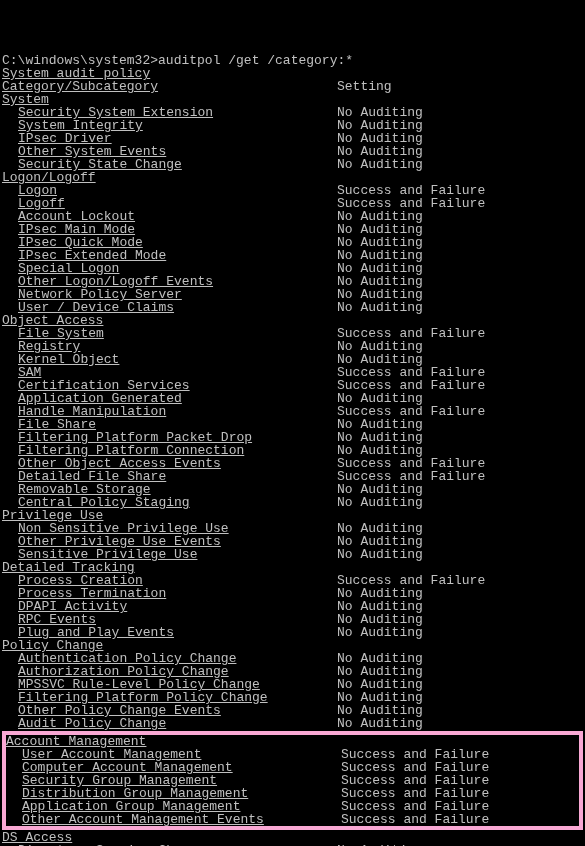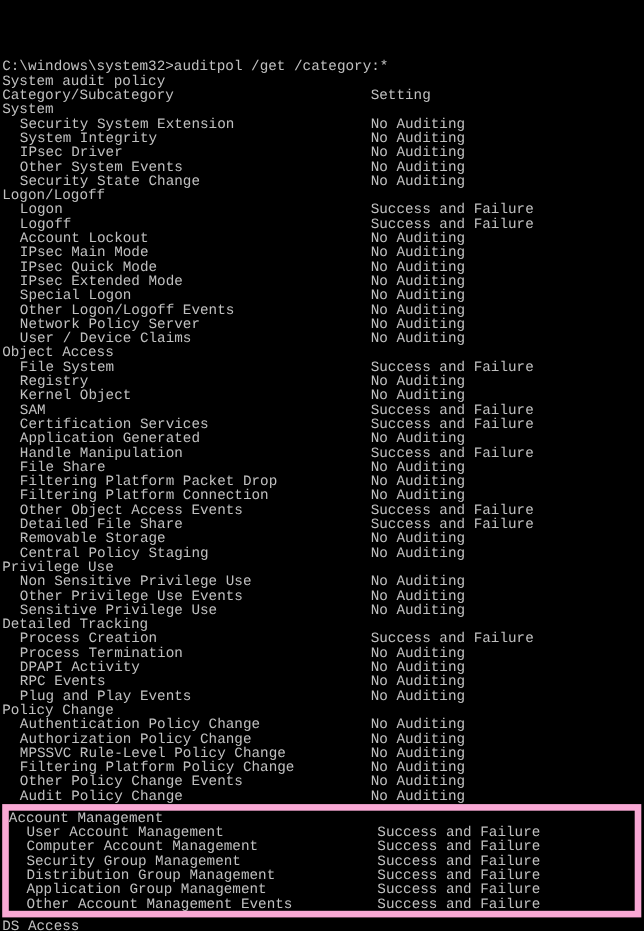--- a/index.html
+++ b/index.html
@@ -7,24 +7,24 @@
       background: #000;
       color: #c0c0c0;
       font-family: Consolas, 'Courier New', monospace;
       font-size: 13px;
       line-height: 1.0;
       width: 585px;
       padding: 2px;
       white-space: pre;
     }
     .line { display: flex; }
-    .col1 { width: 335px; }
+    .col1 { width: 335px; text-decoration: underline; }
     .col2 { flex: 1; }
     .highlight-box {
-      border: 6px solid #f9a8d4;
+      border: 4px solid #f9a8d4;
       margin: 1px 0;
       padding: 0px;
     }
     .indent1 { padding-left: 16px; }
   </style>
 </head>
 <body>
 
 
 

